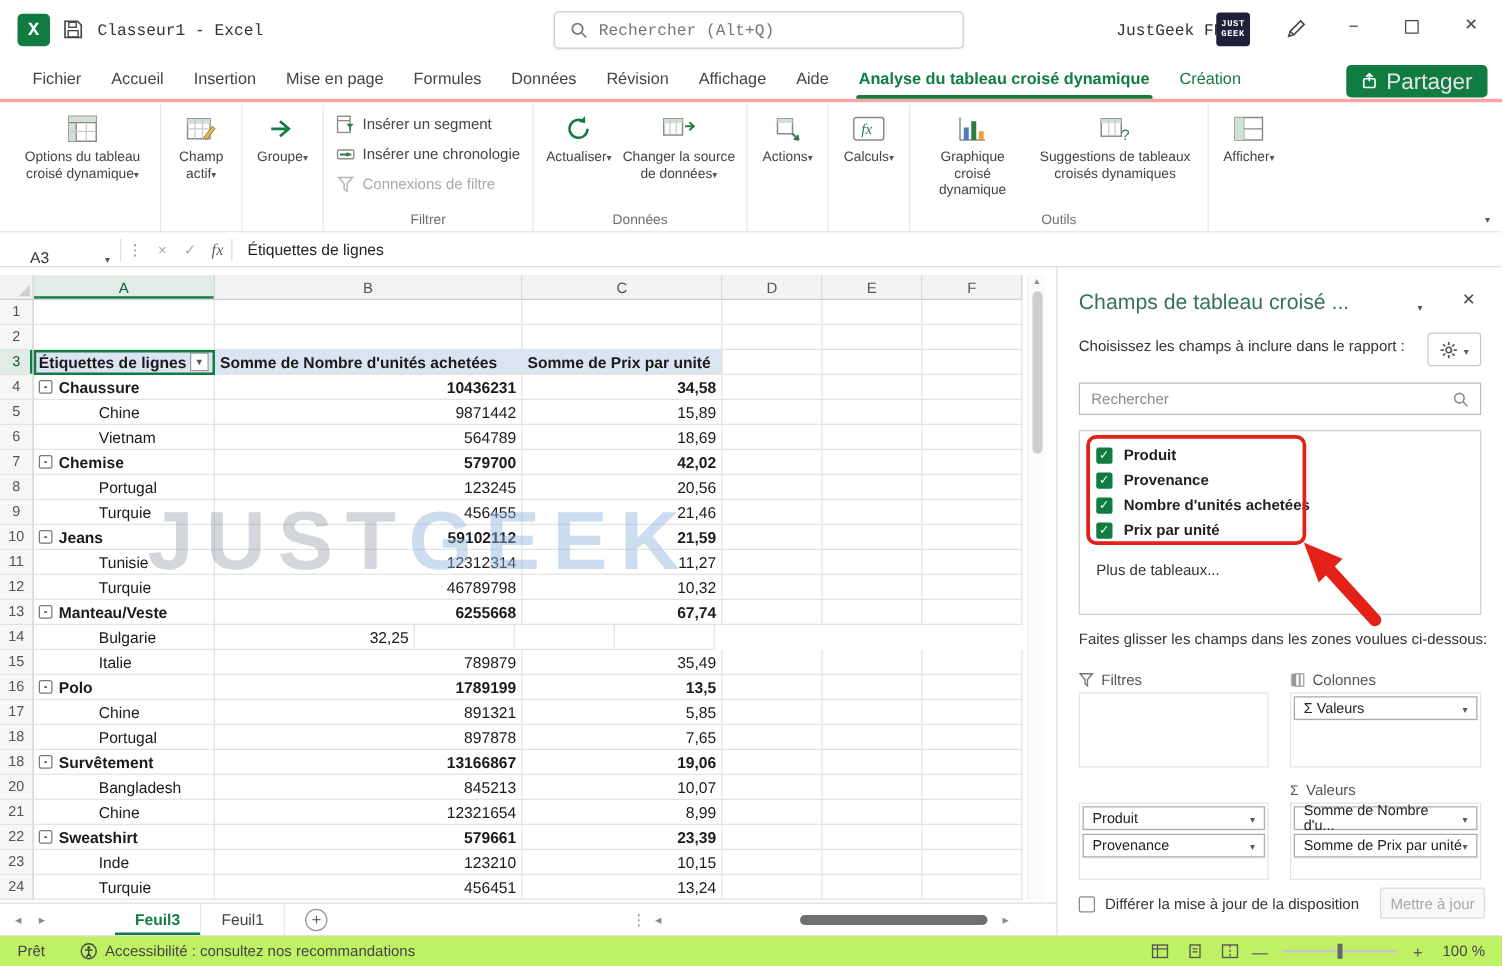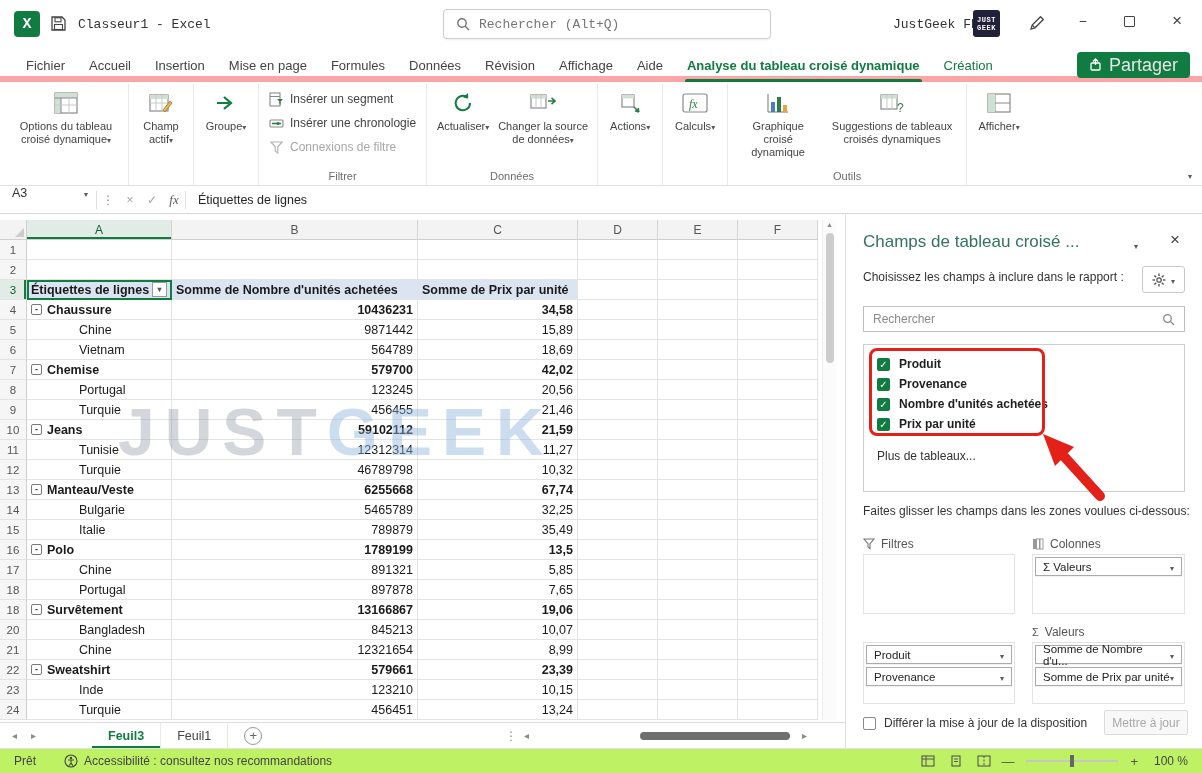--- a/index.html
+++ b/index.html
@@ -28,42 +28,42 @@
   .user-name{position:absolute;left:893px;top:17px;font-size:13px;color:#333;}
   .jg-badge{position:absolute;left:973px;top:10px;width:27px;height:27px;background:#20203a;border-radius:3px;color:#fff;font-size:7px;font-weight:bold;line-height:8px;display:flex;flex-direction:column;align-items:center;justify-content:center;letter-spacing:.5px;}
   .pen-ic{position:absolute;left:1028px;top:14px;}
   .winbtn{position:absolute;top:0;width:42px;height:42px;display:flex;align-items:center;justify-content:center;font-size:15px;color:#444;cursor:pointer;}
   #btn-min{left:1062px;}
   #btn-max{left:1108px;}
   #btn-max .maxbox{width:11px;height:11px;border:1.4px solid #444;border-radius:1px;}
   #btn-close{left:1156px;font-size:17px;}
 
   
-  #tabbar{position:absolute;top:48px;left:0;width:1202px;height:34px;display:flex;align-items:flex-start;padding-left:14px;border-bottom:6px solid #fca5a5;background:#fff;}
+  #tabbar{position:absolute;top:48px;left:0;width:1202px;height:34px;display:flex;align-items:flex-end;padding-left:14px;border-bottom:3px solid #fca5a5;background:#fff;}
   .rtab{padding:0 12px;height:34px;display:flex;align-items:center;font-size:13px;color:#444;cursor:pointer;position:relative;white-space:nowrap;}
   .rtab.active{color:#107C41;font-weight:bold;}
   .rtab.active::after{content:"";position:absolute;left:10px;right:10px;bottom:0;height:3px;background:#107C41;border-radius:2px 2px 0 0;}
   .rtab.contextual{color:#107C41;}
   #share-btn{position:absolute;right:12px;top:4px;height:26px;background:#107C41;color:#e5e5e5;border-radius:4px;display:flex;align-items:center;gap:6px;padding:0 12px;font-size:18px;cursor:pointer;}
 
   
   #ribbon{position:absolute;top:82px;left:0;width:1202px;height:104px;background:#fff;border-bottom:1px solid #e2e2e2;display:flex;align-items:stretch;padding:2px 4px 0 4px;}
   .rgroup{position:relative;border-right:1px solid #e8e8e8;display:flex;align-items:flex-start;padding:2px 6px 16px 6px;gap:2px;}
   .glabel{position:absolute;bottom:3px;left:0;right:0;text-align:center;font-size:11px;color:#6d6d6d;white-space:nowrap;}
   .bigbtn{display:flex;flex-direction:column;align-items:center;gap:4px;padding:4px 3px;border-radius:4px;cursor:pointer;text-align:center;}
   .bicon{height:26px;display:flex;align-items:center;justify-content:center;}
   .blabel{font-size:11px;line-height:13px;color:#444;}
   .stack{display:flex;flex-direction:column;justify-content:flex-start;gap:2px;padding-top:2px;}
   .smallbtn{display:flex;align-items:center;gap:6px;height:22px;font-size:12px;color:#444;cursor:pointer;padding:0 4px;border-radius:3px;white-space:nowrap;}
   .smallbtn.disabled{color:#a8a8a8;}
   #ribbon-collapse{position:absolute;right:10px;bottom:4px;color:#666;cursor:pointer;font-size:10px;}
 
   
   #formulabar{position:absolute;top:186px;left:0;width:1202px;height:28px;background:#fff;border-bottom:1px solid #d6d6d6;display:flex;align-items:center;}
-  .namebox{width:96px;height:100%;display:flex;align-items:flex-start;padding-left:12px;font-size:12.5px;color:#333;cursor:pointer;}
+  .namebox{width:96px;height:100%;display:flex;align-items:flex-end;padding-left:24px;font-size:12.5px;color:#333;cursor:pointer;}
   .nb-caret{margin-left:auto;margin-right:8px;}
   .fb-div{width:1px;height:18px;background:#e0e0e0;}
   .fb-dots{color:#8a8a8a;font-size:12px;padding:0 5px;cursor:pointer;}
   .fb-ic{width:22px;text-align:center;color:#a6a6a6;font-size:12px;cursor:default;}
   .fb-fx{font-style:italic;font-family:"Liberation Serif",serif;color:#5f5f5f;font-size:13px;}
   .fb-content{margin-left:12px;font-size:12.5px;color:#242424;}
 
   
   #sheet{position:absolute;top:214px;left:0;width:845px;height:534px;background:#fff;overflow:hidden;}
   #grid{position:absolute;top:6px;left:0;width:818px;}
@@ -590,21 +590,20 @@
     <div class="cell cD"></div>
     <div class="cell cE"></div>
     <div class="cell cF"></div>
   </div>
           <div class="grow item">
     <div class="rownum">14</div>
     <div class="cell cA">
       <span class="collapse" style="visibility: hidden;"></span>
       <span>Bulgarie</span>
     </div>
-    <div class="cell cB num">5465789</div>
     <div class="cell cC num">32,25</div>
     <div class="cell cD"></div>
     <div class="cell cE"></div>
     <div class="cell cF"></div>
   </div>
           <div class="grow item">
     <div class="rownum">15</div>
     <div class="cell cA">
       <span class="collapse" style="visibility: hidden;"></span>
       <span>Italie</span>

